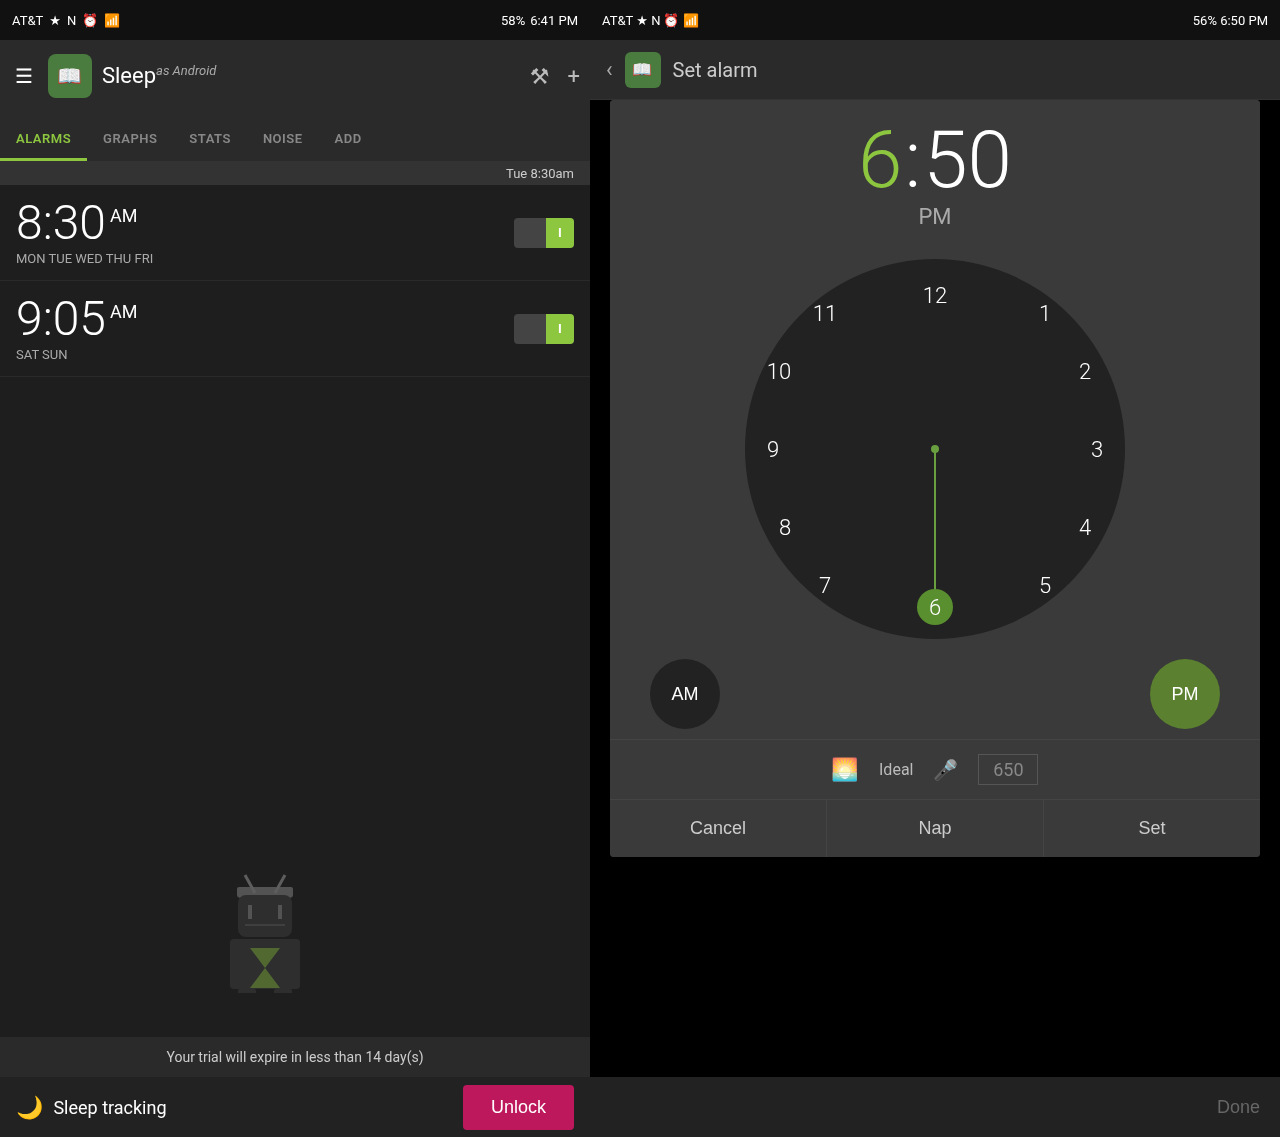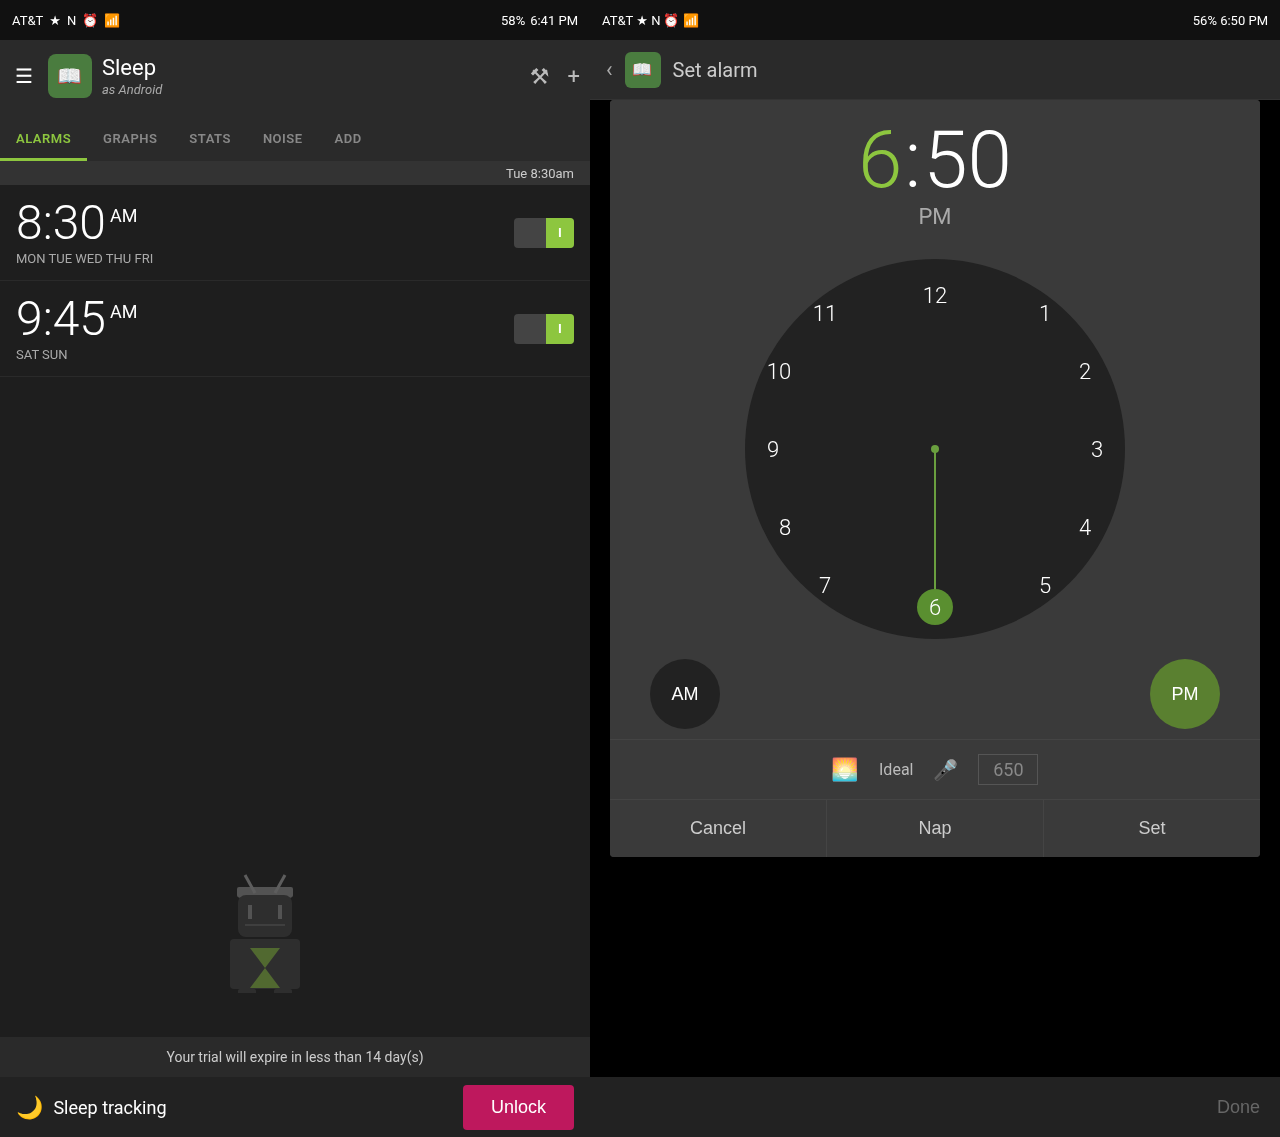--- a/index.html
+++ b/index.html
@@ -59,21 +59,21 @@
       border-radius: 8px;
       display: flex;
       align-items: center;
       justify-content: center;
       color: #fff;
       font-size: 20px;
       font-weight: bold;
     }
     .app-title {
       display: flex;
-      flex-direction: column;
+      flex-direction: row;
     }
     .app-title-main {
       color: #fff;
       font-size: 22px;
       font-weight: 400;
       line-height: 1.2;
     }
     .app-title-sub {
       color: #aaa;
       font-size: 13px;
@@ -519,21 +519,21 @@
       <div class="alarm-toggle">
         <div class="toggle-track">
           <div class="toggle-active-part">I</div>
         </div>
       </div>
     </div>
 
     <div class="alarm-item">
       <div class="alarm-time-block">
         <div class="alarm-time">
-          <span>9:45</span><span class="ampm">AM</span>
+          <span>9:05</span><span class="ampm">AM</span>
         </div>
         <div class="alarm-days">SAT SUN</div>
       </div>
       <div class="alarm-toggle">
         <div class="toggle-track">
           <div class="toggle-active-part">I</div>
         </div>
       </div>
     </div>
 

